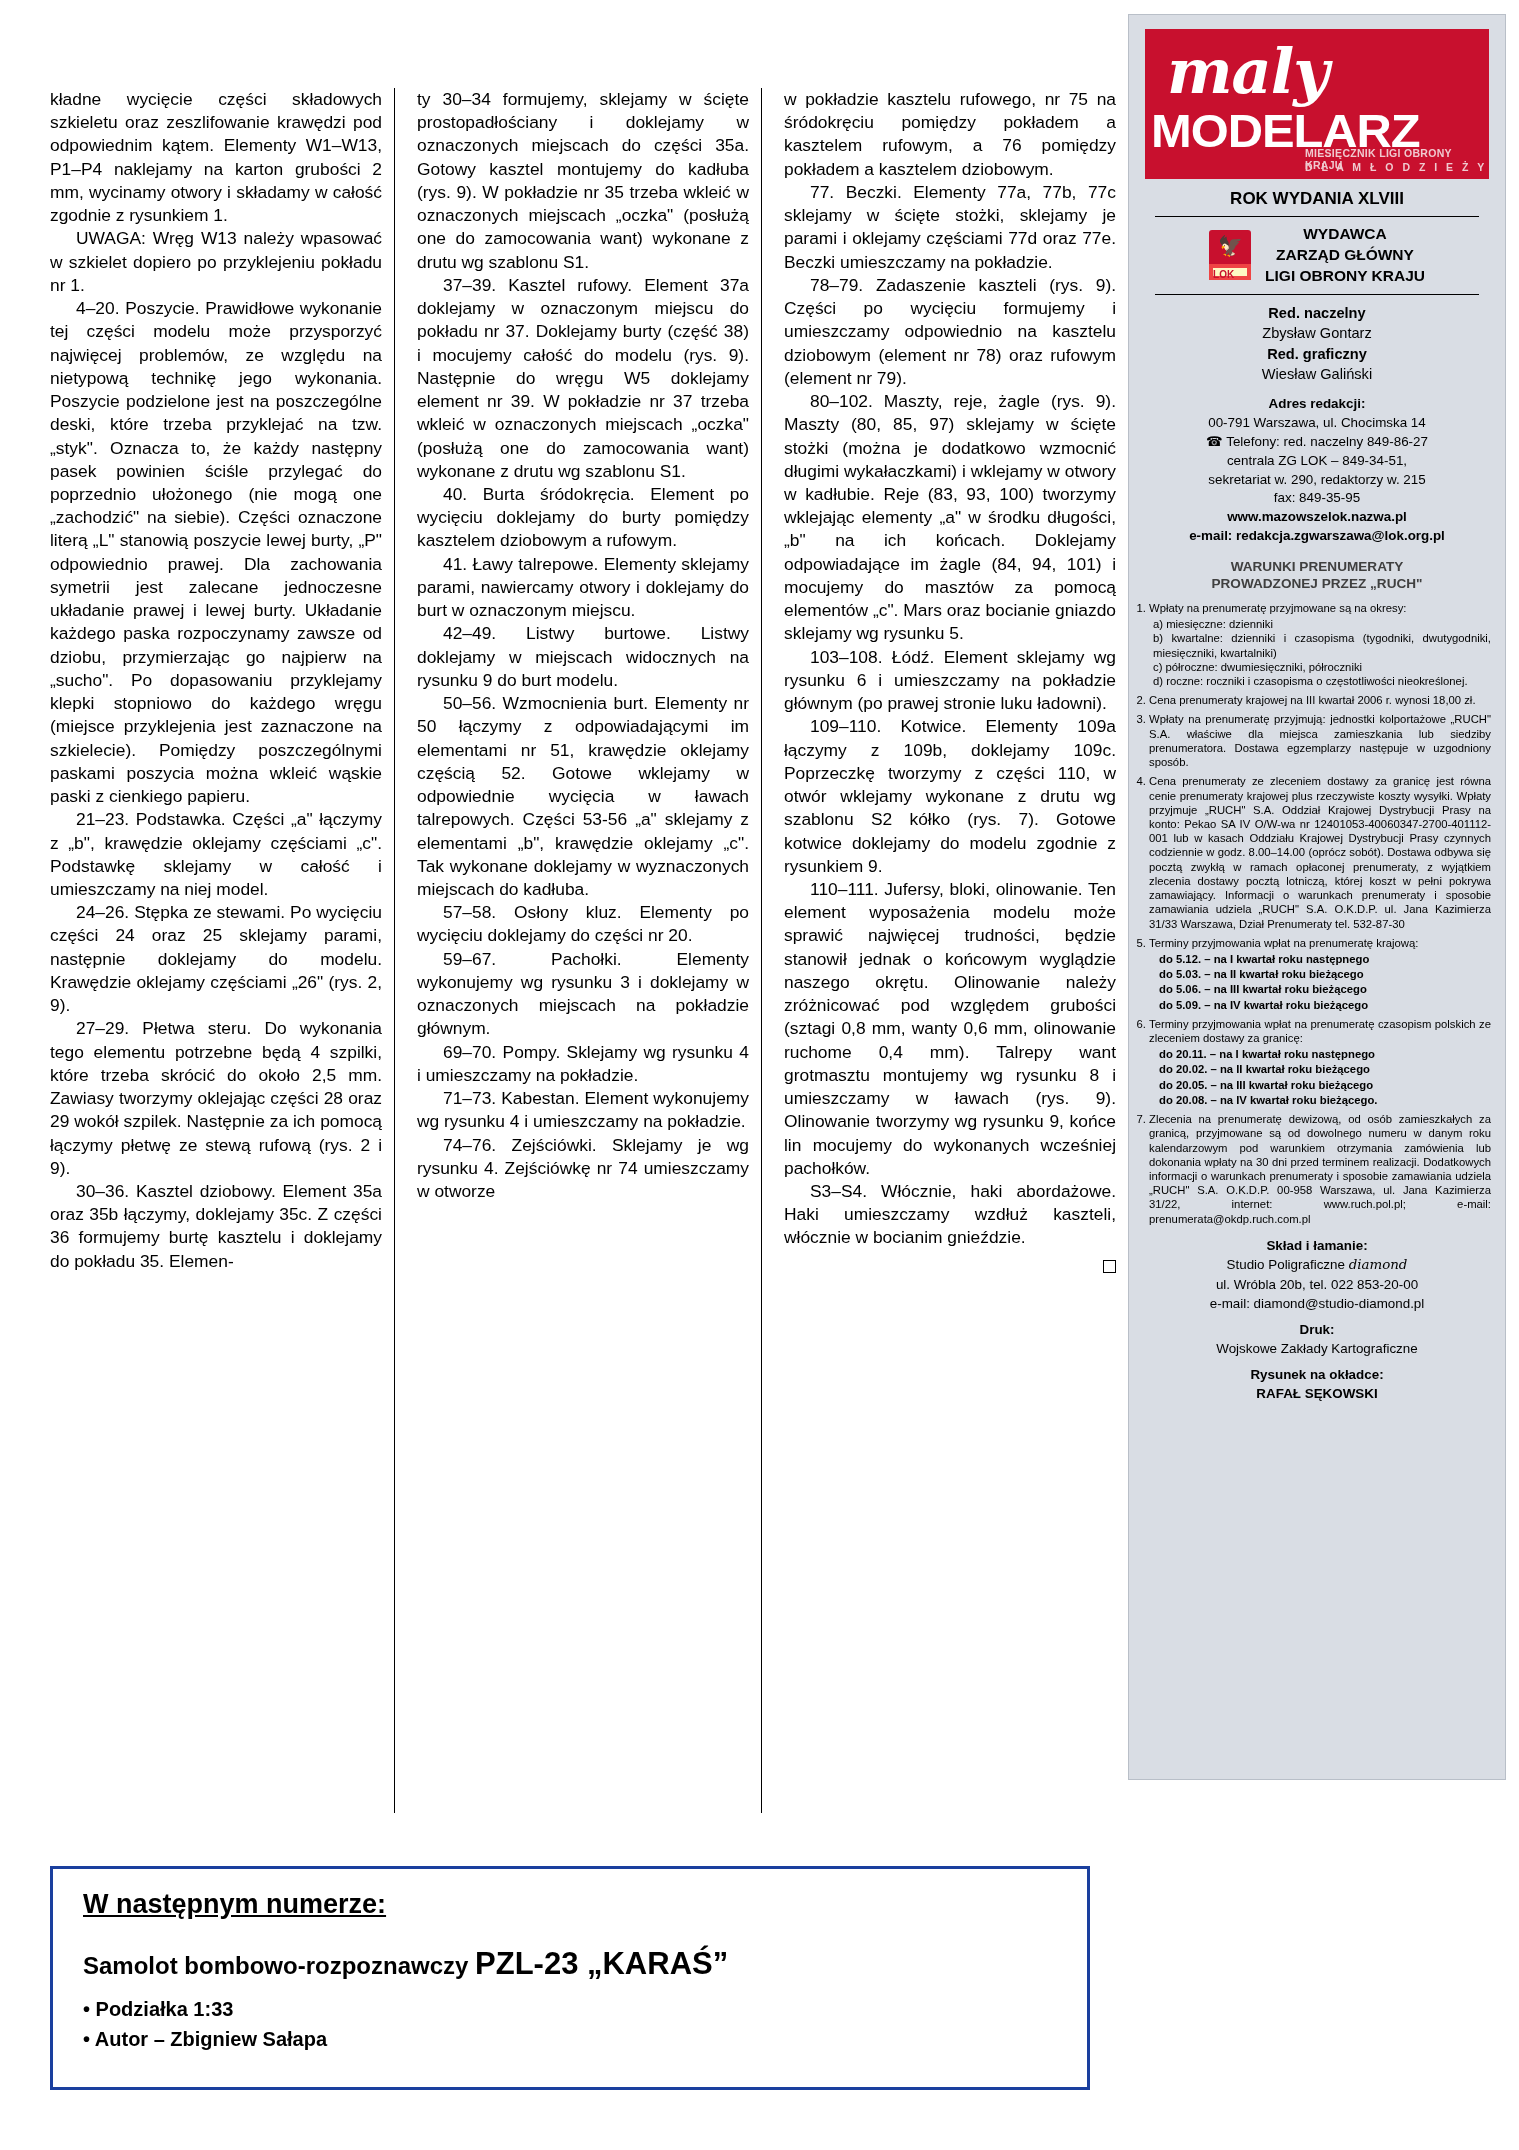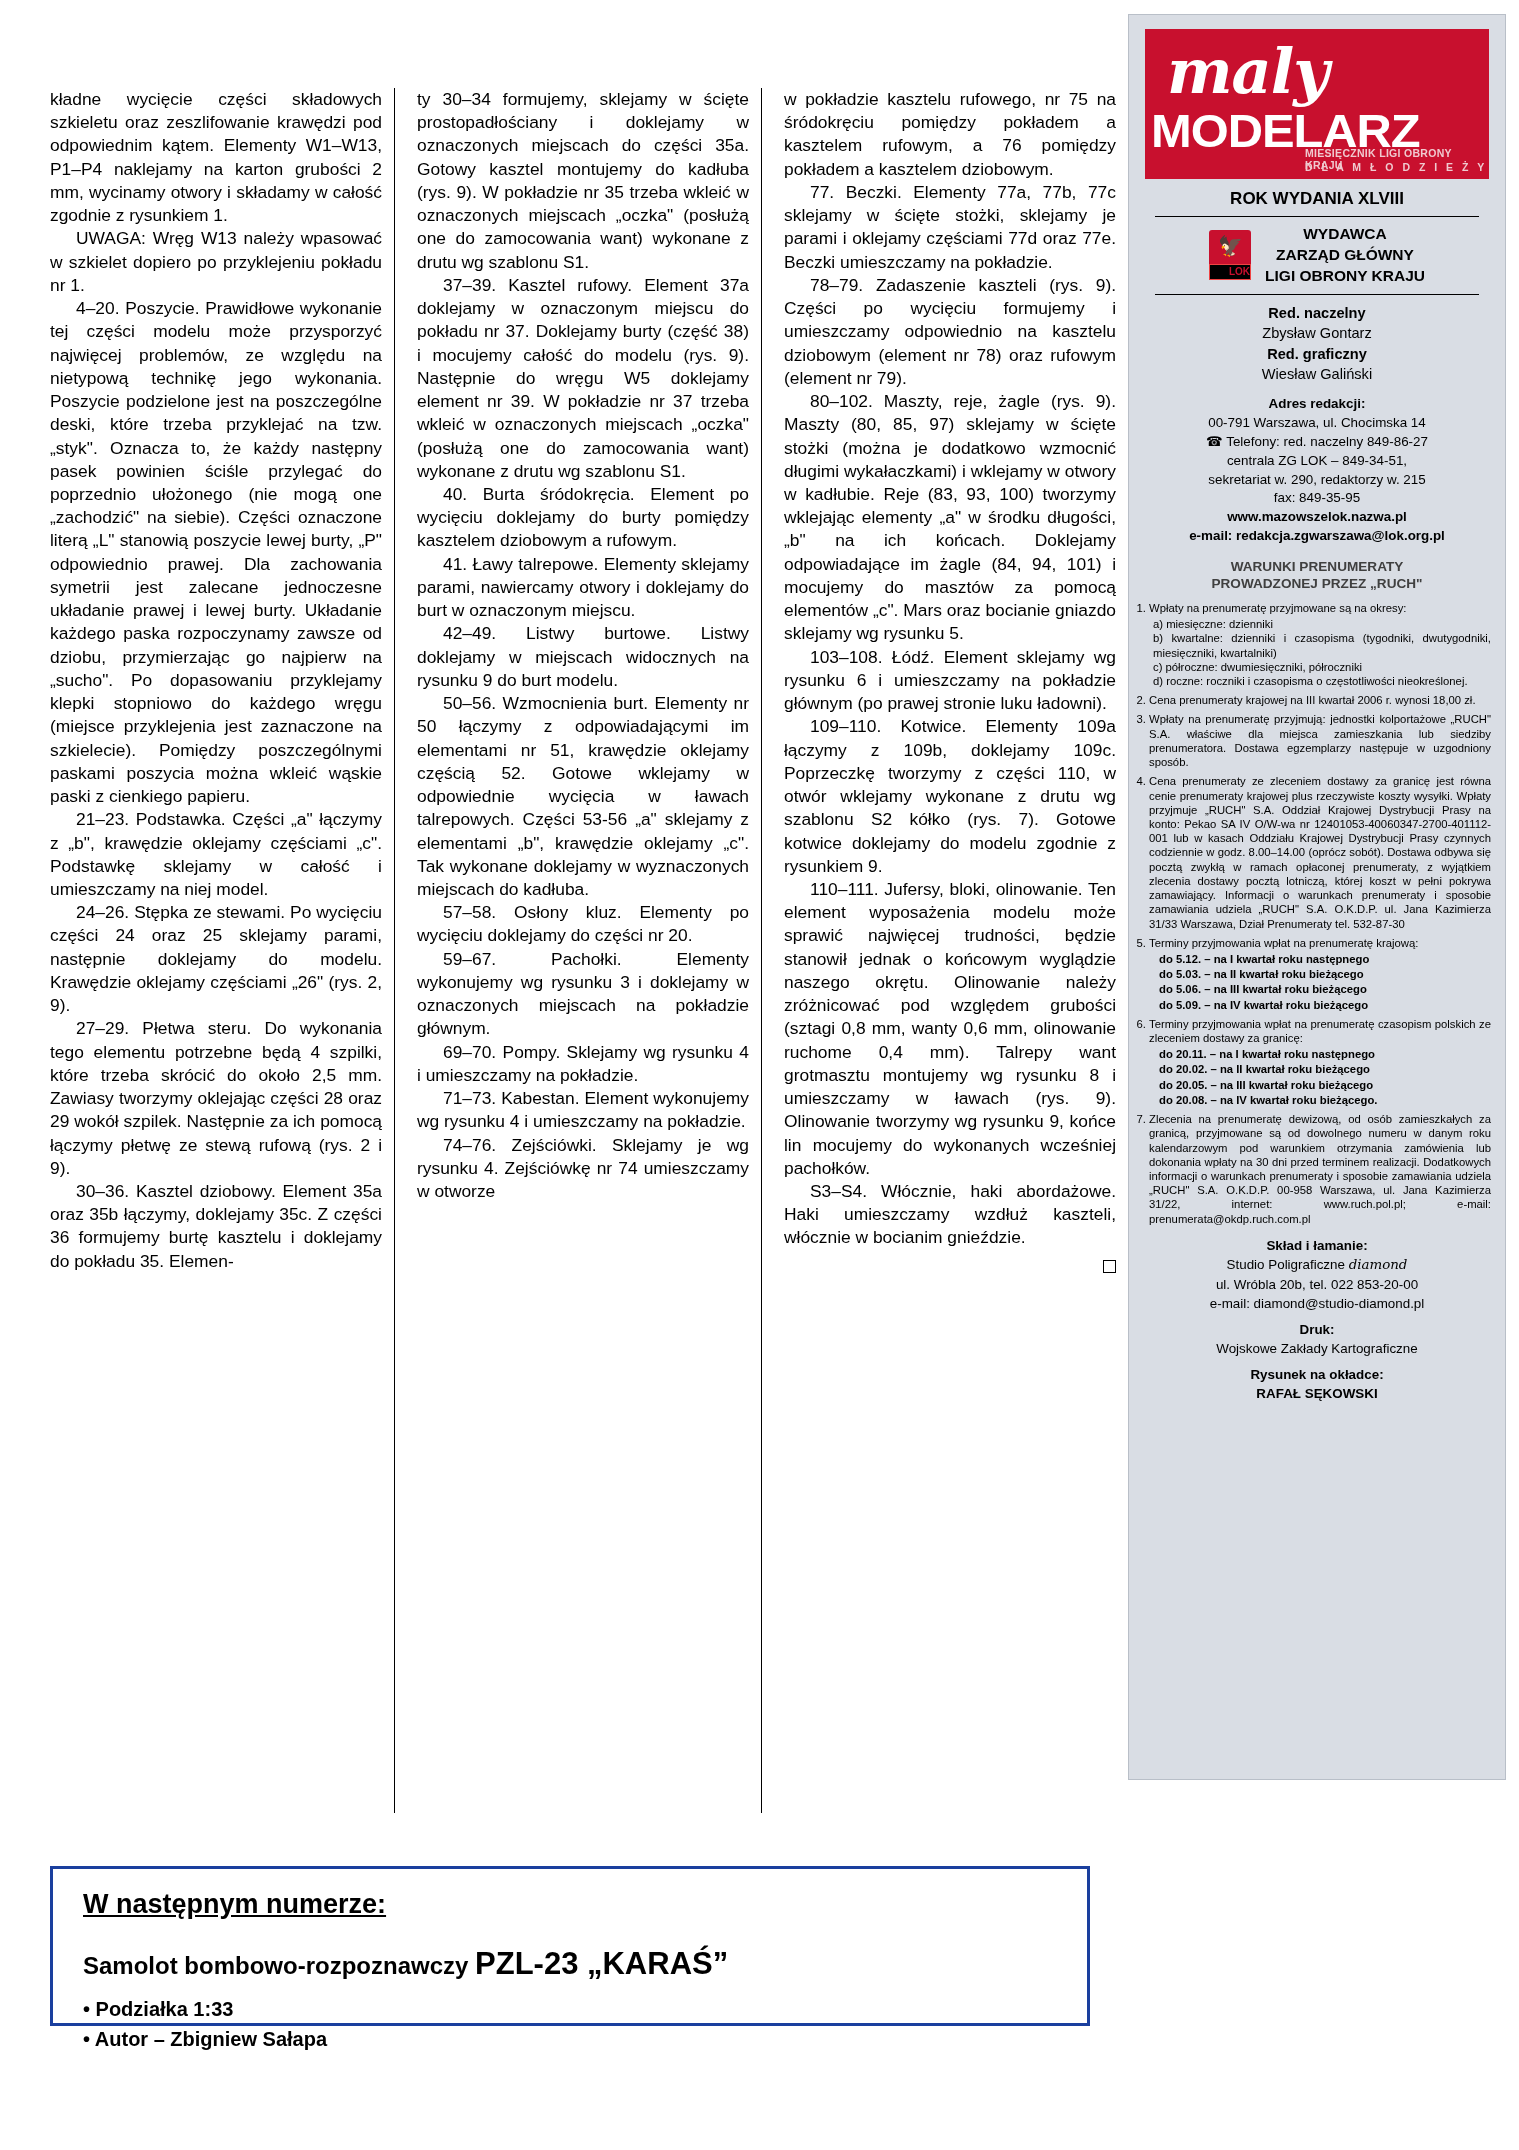--- a/index.html
+++ b/index.html
@@ -32,21 +32,21 @@
     hyphens:auto;
   }
   .col + .col{border-left:1px solid #000;padding-left:22px;}
   .col p{margin:0;text-indent:0;}
   .col p.ind{text-indent:26px;}
 
   
   .next-box{
     position:absolute;
     left:50px;top:1866px;
-    width:1040px;height:160px;
+    width:1040px;height:224px;
     border:3px solid #1a3f9e;
     box-sizing:border-box;
     padding:20px 30px;
   }
   .next-title{
     font-size:27px;font-weight:bold;text-decoration:underline;
     margin-bottom:26px;
   }
   .next-line{
     font-size:24px;font-weight:bold;margin-bottom:16px;
@@ -101,22 +101,22 @@
     width:42px;height:50px;position:relative;
   }
   .emblem .shield{
     position:absolute;left:0;top:0;width:42px;height:34px;background:#c8102e;
     border-radius:3px 3px 0 0;
   }
   .emblem .eagle{
     position:absolute;left:9px;top:4px;width:24px;height:24px;color:#fff;font-size:20px;text-align:center;line-height:24px;
   }
   .emblem .lok{
-    position:absolute;left:0;top:34px;width:42px;height:16px;background:#000000;border:1px solid #ef4444;box-sizing:border-box;
-    font-size:10px;font-weight:bold;text-align:right;line-height:14px;color:#c8102e;
+    position:absolute;left:0;top:34px;width:42px;height:16px;background:#fef9c3;border:4px solid #ef4444;box-sizing:border-box;
+    font-size:10px;font-weight:bold;text-align:left;line-height:14px;color:#c8102e;
   }
   .wyd-txt{text-align:center;font-size:15.5px;font-weight:bold;line-height:1.35;}
   .center{text-align:center;}
   .sb-block{margin:8px 18px 0 18px;}
   .b{font-weight:bold;}
   .f14{font-size:14.6px;}
   .f13{font-size:13.4px;}
   .lh14{line-height:1.4;}
   .prenum-head{
     text-align:center;font-size:13.6px;font-weight:bold;color:#404040;

